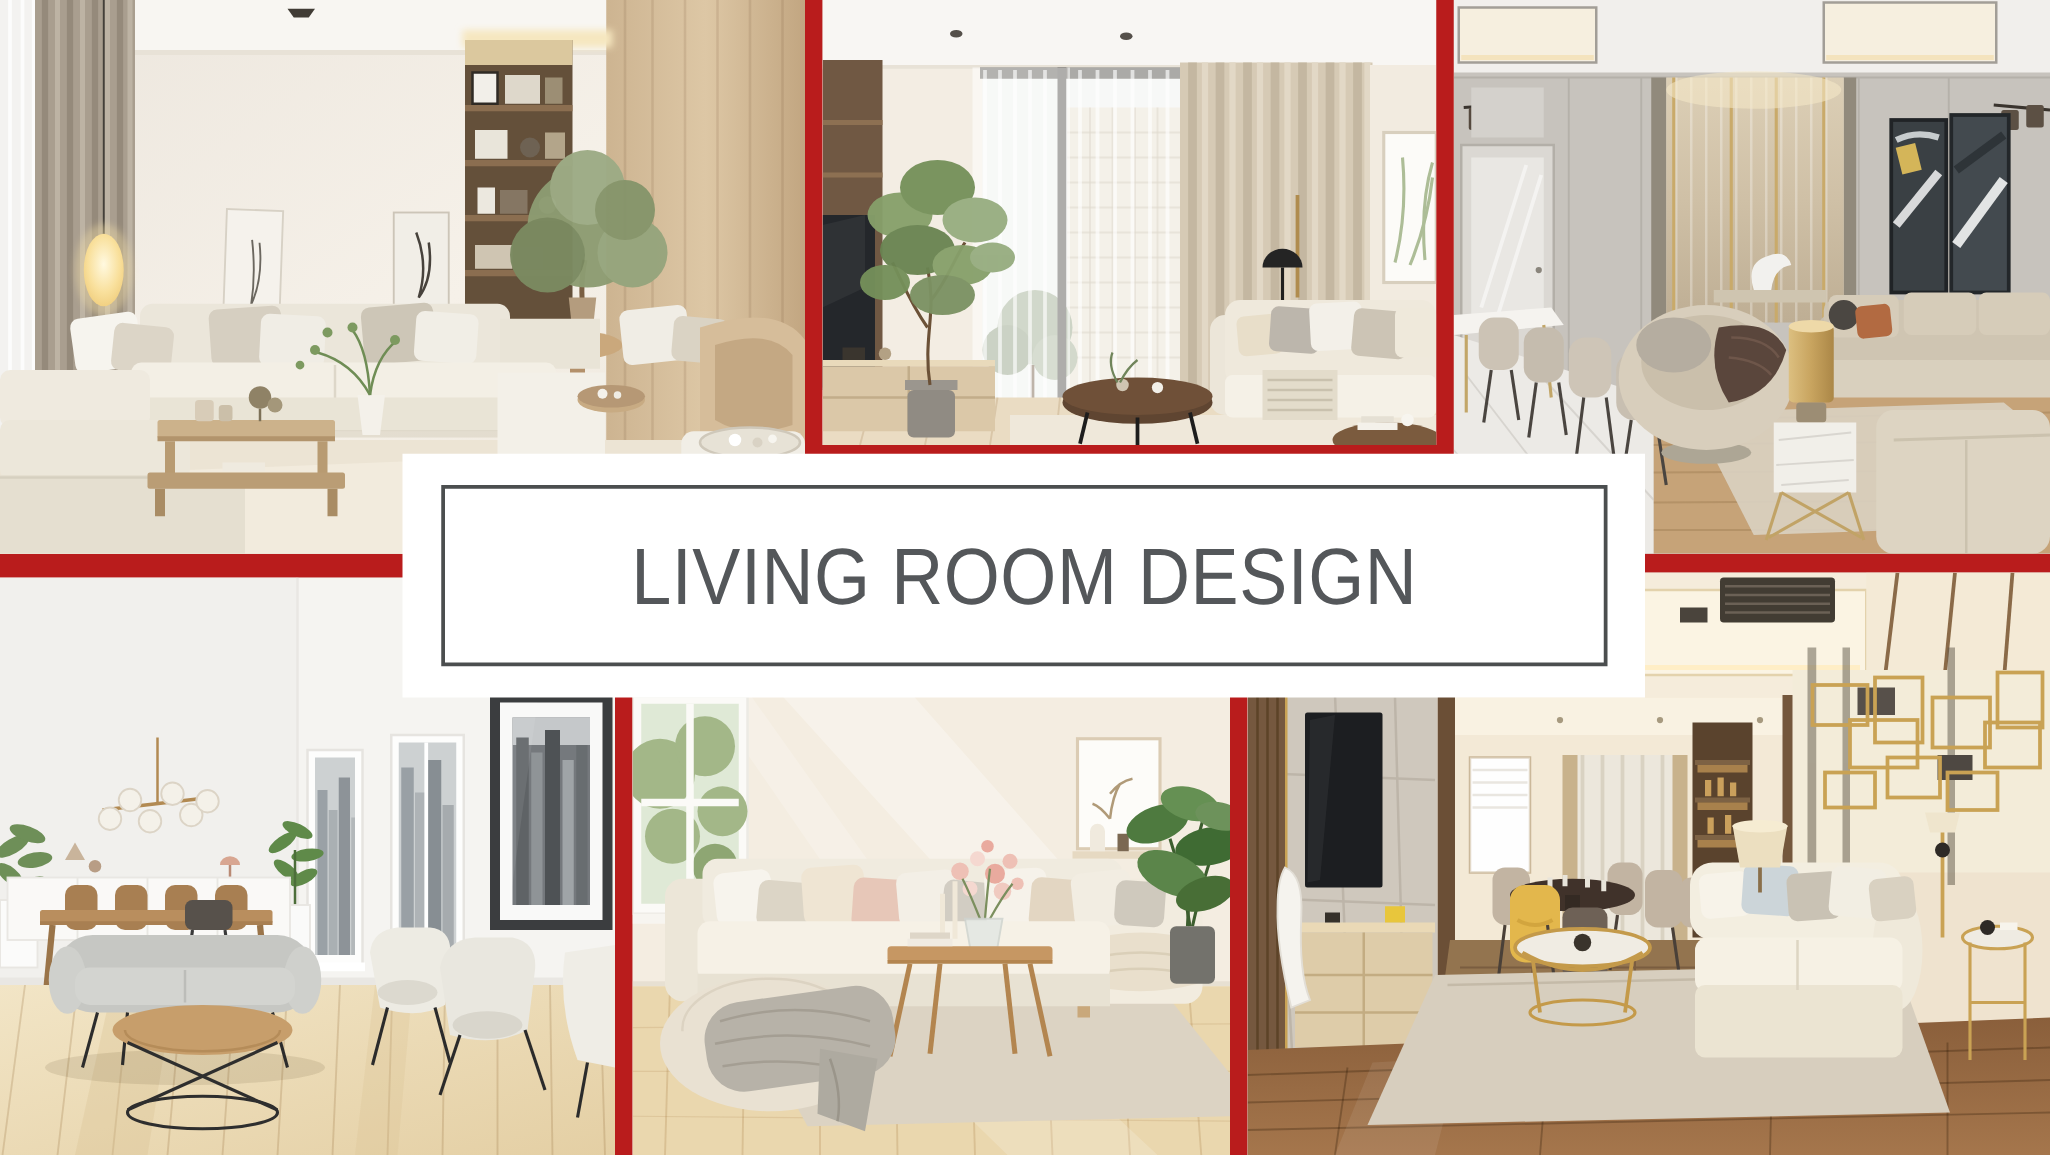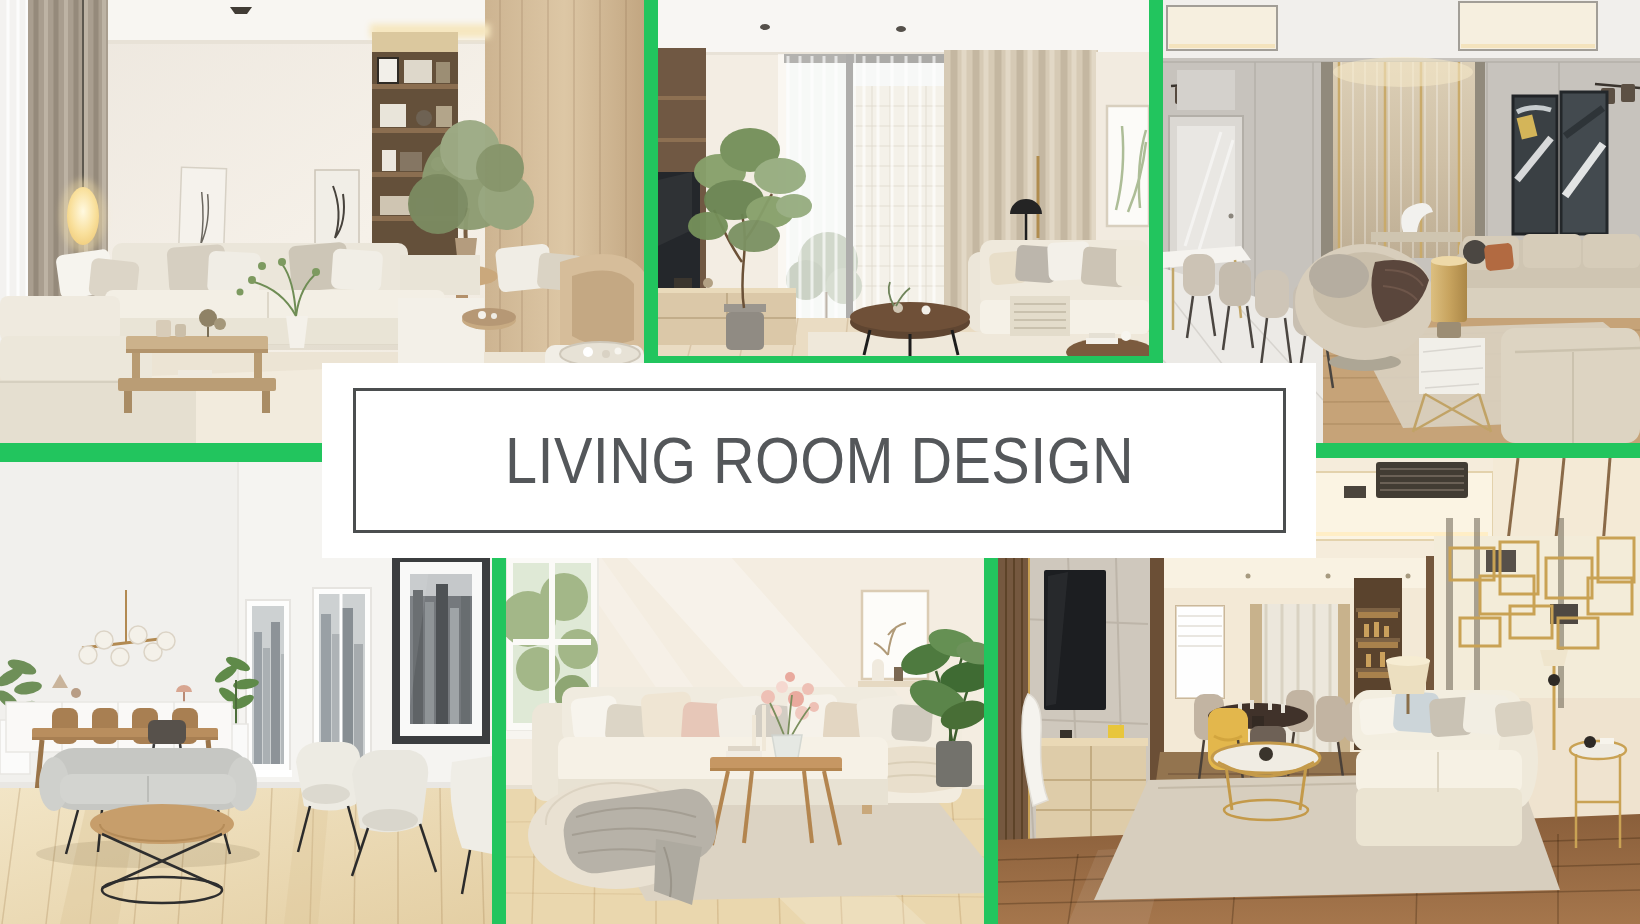--- a/index.html
+++ b/index.html
@@ -1,17 +1,17 @@
 <!DOCTYPE html>
 <html><head>
 <meta charset="utf-8">
 <style>
   html,body { margin:0; padding:0; background:#ffffff; }
   .canvas {
-    position:relative; width:1640px; height:924px; background:#22c55e;
+    position:relative; width:1640px; height:924px; background:#b91c1c;
     overflow:hidden; font-family:"Liberation Sans", sans-serif;
   }
   .photo { position:absolute; overflow:hidden; background:#eee9e0; }
   .photo svg { display:block; width:100%; height:100%; }
 
   .banner {
     position:absolute; left:322px; top:363px; width:994px; height:195px;
     background:#ffffff; display:flex; align-items:center; justify-content:center;
   }
   .banner-frame {

